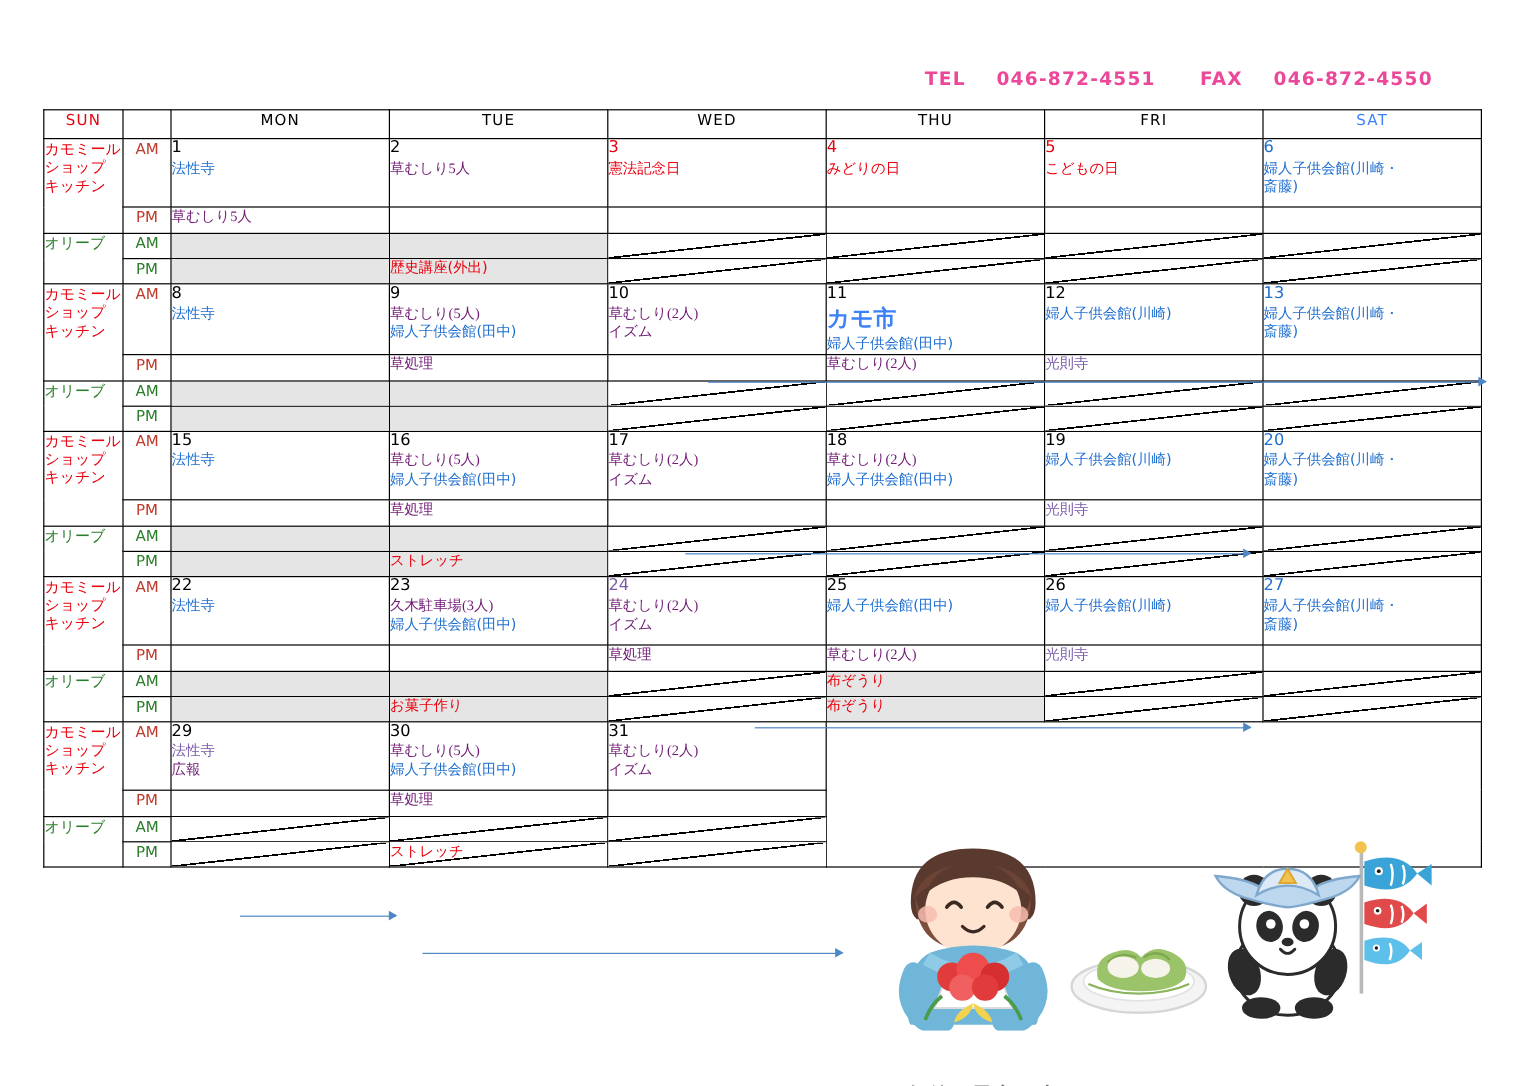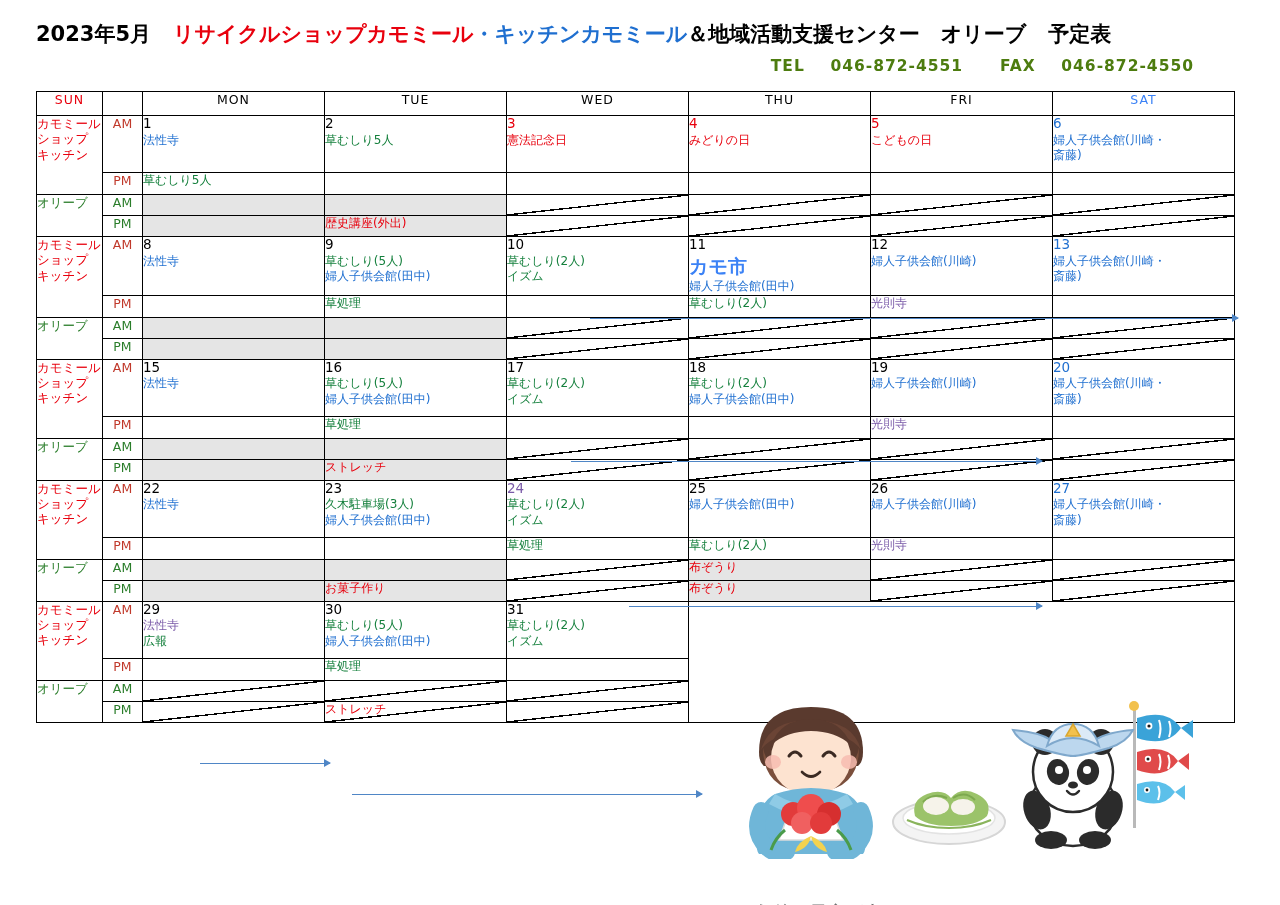--- a/index.html
+++ b/index.html
@@ -15,21 +15,21 @@
     position:absolute;left:36px;top:20px;white-space:nowrap;
     font-size:21px;font-weight:bold;letter-spacing:0px;
   }
   .title-row span{vertical-align:middle;}
   .t-black{color:#000;}
   .t-red{color:#e8000d;}
   .t-blue{color:#1f6fd0;}
   .t-dot{color:#1f6fd0;}
   .contact-row{
     position:absolute;right:86px;top:57px;white-space:nowrap;
-    font-size:15.5px;font-weight:bold;letter-spacing:1px;color:#4d7c0f;
+    font-size:15.5px;font-weight:bold;letter-spacing:1px;color:#ec4899;
   }
   .contact-row .gap{display:inline-block;width:24px;}
 
   
   table.cal{
     position:absolute;left:36px;top:91px;
     border-collapse:collapse;table-layout:fixed;
     width:1158px;
   }
   table.cal td,table.cal th{
@@ -60,21 +60,21 @@
 
   .cell{padding:3px 5px 4px 5px;position:relative;}
   .cell .dnum{font-size:13.5px;line-height:1.15;margin-bottom:1px;}
   .cell .dnum.red{color:#e8000d;}
   .cell .dnum.blue{color:#1f6fd0;}
   .cell .dnum.purple{color:#7a5aa8;}
   .ev{font-size:12px;line-height:1.33;}
   .ev.blue{color:#1f6fd0;}
   .ev.purple{color:#7a5aa8;}
   .ev.red{color:#e8000d;}
-  .ev.black{color:#15803d;}
+  .ev.black{color:#701a75;font-family:Liberation Serif, serif;}
   .ev.bigred{color:#3b82f6;font-size:19px;font-weight:bold;}
 
   .am-row td.cell{height:56px;}
   .pm-row td.cell{height:21px;}
   .ol-row td{height:20px;}
 
   .olive-bg{background:#e5e5e5;}
   .white-bg{background:#ffffff;}
 
   
@@ -104,24 +104,20 @@
   .note{
     position:absolute;right:86px;top:901px;font-size:18px;color:#737373;
     font-weight:bold;white-space:nowrap;
   }
 </style>
 </head>
 <body>
 
 <div class="page">
 
-  <div class="title-row">
-    <span class="t-black">2023年5月</span>
-    <span>&nbsp;&nbsp;</span><span class="t-red">リサイクルショップカモミール</span><span class="t-dot">・</span><span class="t-blue">キッチンカモミール</span><span class="t-black">＆地域活動支援センター　オリーブ</span><span>&nbsp;&nbsp;&nbsp;</span><span class="t-black">予定表</span>
-  </div>
 
   <div class="contact-row">
     <span>TEL</span>
     <span>&nbsp;&nbsp;</span>
     <span>046-872-4551</span>
     <span class="gap"></span>
     <span>FAX</span>
     <span>&nbsp;&nbsp;</span>
     <span>046-872-4550</span>
   </div>

